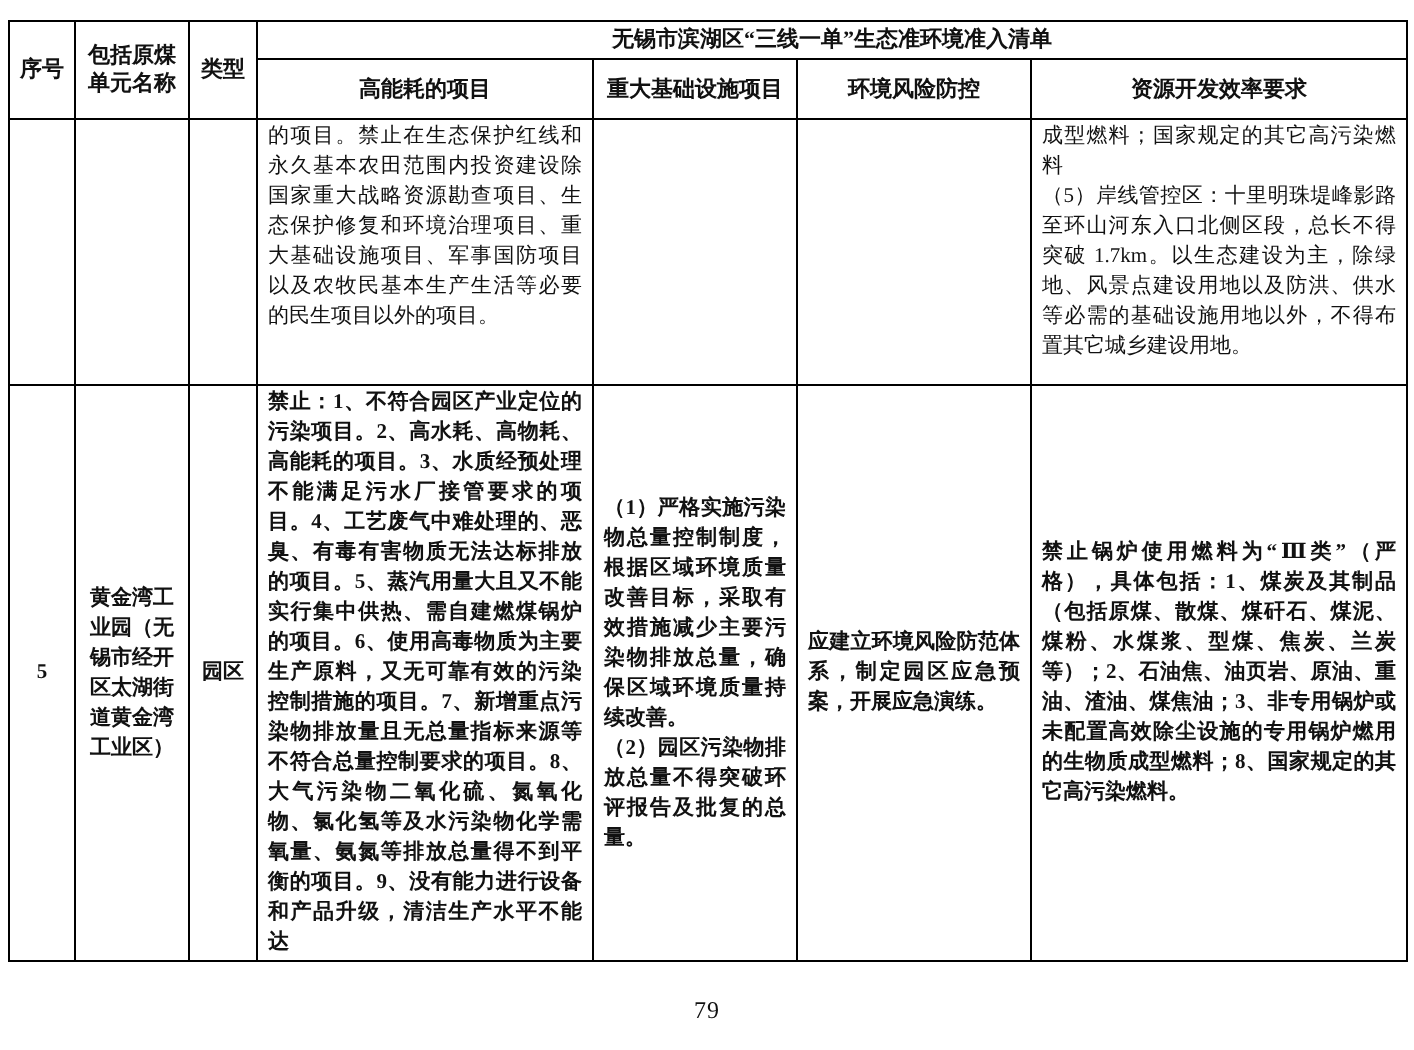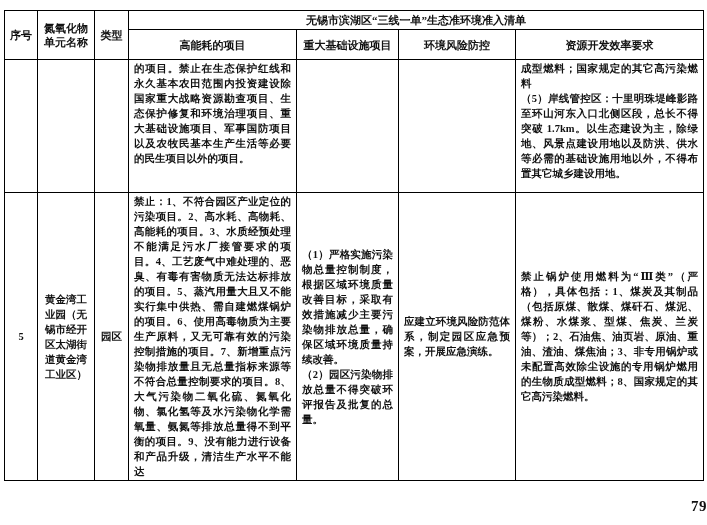--- a/index.html
+++ b/index.html
@@ -37,48 +37,47 @@
     font-size:10.5px;
     line-height:15px;
     vertical-align:middle;
     padding:1px 5px;
     text-align:justify;
     white-space:pre-line;
   }
   td.c{text-align:center;padding:5px 4px;}
   tr.row-cont td{height:133px;}
   tr.row-main td{height:283px;font-weight:bold;}
-  tr.row-cont td.top{vertical-align:top;font-weight:bold;}
+  tr.row-cont td.top{vertical-align:top;}
   .pageno{
     position:absolute;
     left:0;right:0;
     top:498px;
-    text-align:right;
-    font-size:15px;
+    text-align:center;
+    font-size:12px;
     letter-spacing:0.5px;
-    font-weight:bold;
   }
 </style>
 </head>
 <body>
 
 <table class="access">
   <colgroup>
     <col style="width:33px">
     <col style="width:57px">
     <col style="width:34px">
     <col style="width:168px">
     <col style="width:102px">
     <col style="width:117px">
     <col style="width:188px">
   </colgroup>
   <thead>
     <tr class="h-title">
       <th rowspan="2">序号</th>
-      <th rowspan="2">氮氧化物
+      <th rowspan="2">包括原煤
 单元名称</th>
       <th rowspan="2">类型</th>
       <th colspan="4">无锡市滨湖区“三线一单”生态准环境准入清单</th>
     </tr>
     <tr class="h-cols">
       <th>高能耗的项目</th>
       <th>重大基础设施项目</th>
       <th>环境风险防控</th>
       <th>资源开发效率要求</th>
     </tr>

